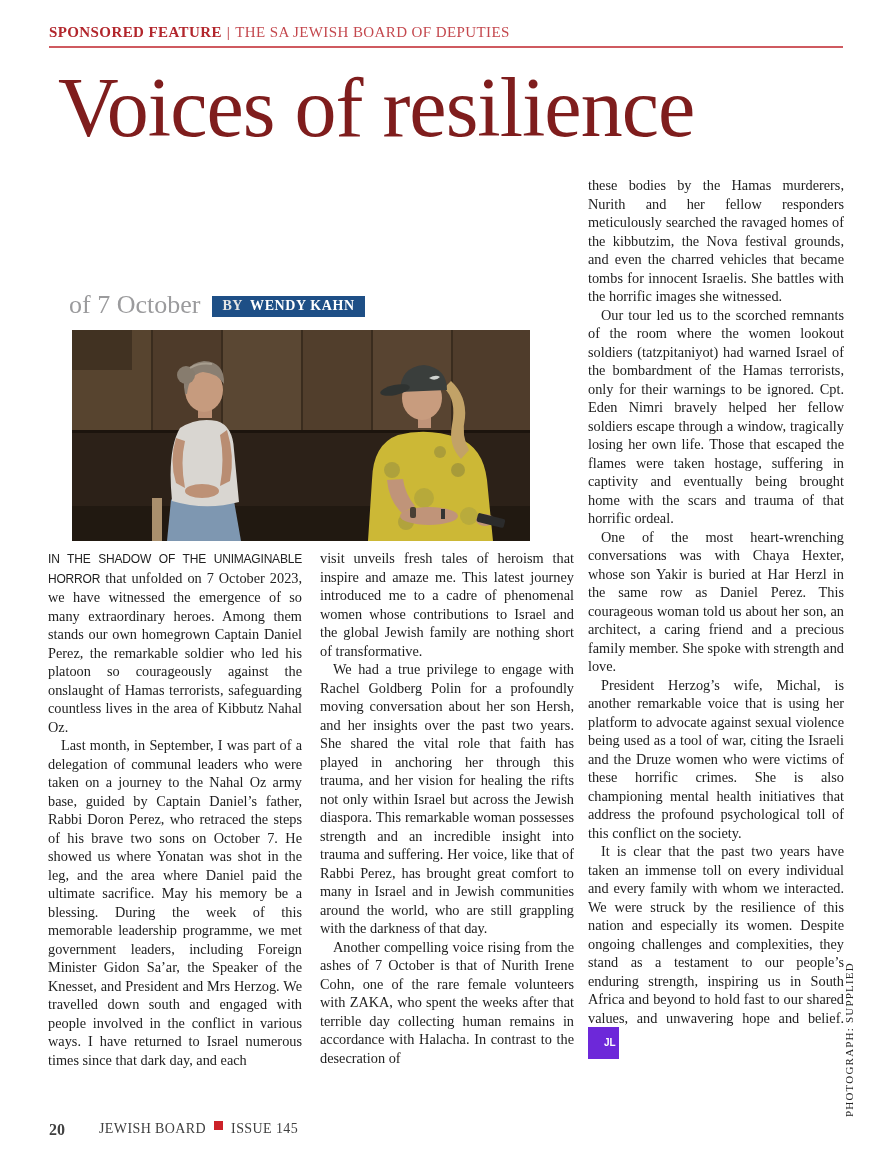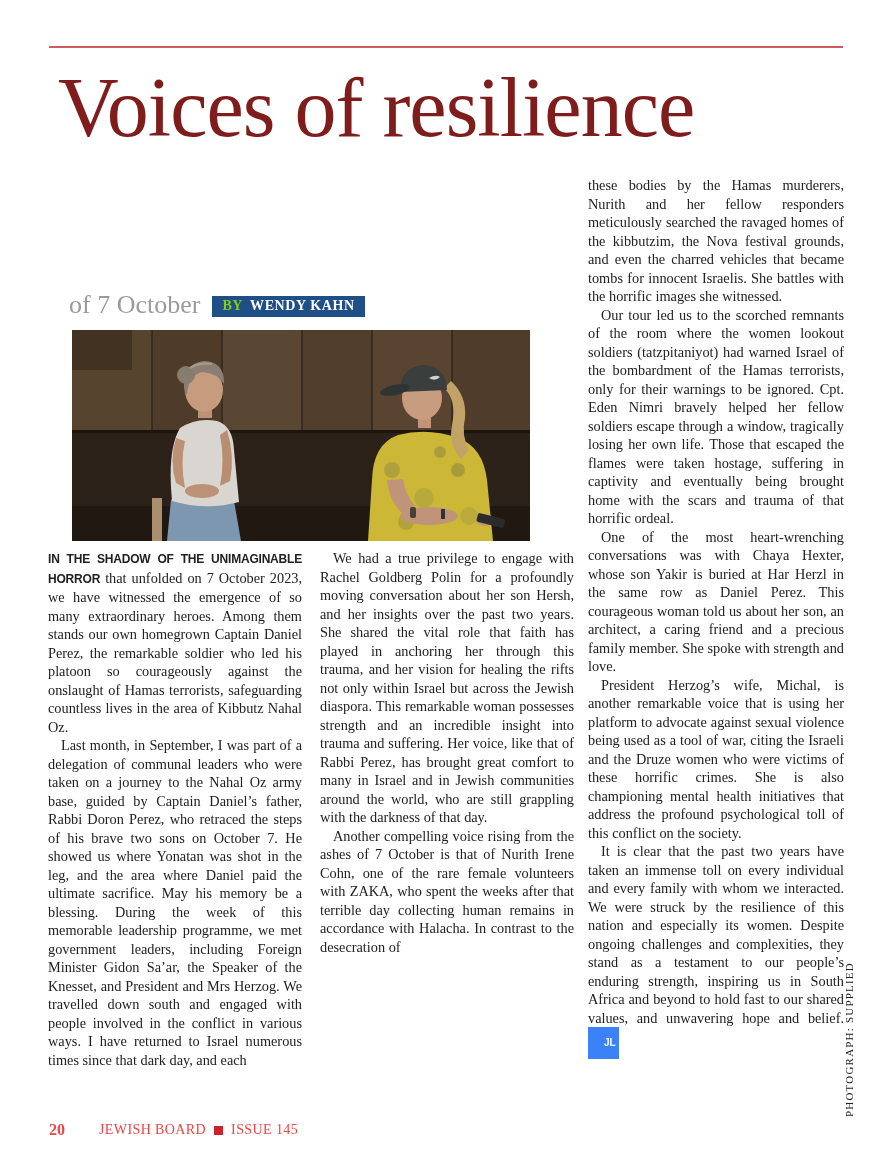--- a/index.html
+++ b/index.html
@@ -18,55 +18,58 @@
   .main-title{position:absolute;left:58px;top:66px;font-size:84px;line-height:1;
               color:#7f1d1d;letter-spacing:-1px;white-space:nowrap;}
   .headline{position:absolute;left:63px;top:172px;font-family:"DejaVu Serif",serif;
             font-weight:700;font-size:56px;line-height:1;color:#1e5185;letter-spacing:5px;}
   .subtitle{position:absolute;left:69px;font-size:26px;color:#9b9b9d;line-height:1;}
   .subtitle.l1{top:255px;}
   .subtitle.l2{top:292px;}
   .byline-badge{display:inline-block;background:#1e4f86;color:#fff;font-weight:700;
                 font-size:14px;padding:3px 10px 4px;letter-spacing:.6px;margin-left:12px;
                 vertical-align:3px;}
-  .byline-by{color:#84cc16;margin-right:7px;}
+  .byline-by{color:#e5e5e5;margin-right:7px;}
 
   
   .photo{position:absolute;left:72px;top:330px;width:458px;height:211px;overflow:hidden;background:#4c3a29;}
 
   
   .col{position:absolute;width:254px;font-size:14.3px;line-height:18.5px;text-align:justify;
        color:#212121;overflow:hidden;}
   .col p{margin:0;}
   .col p.indent{text-indent:13px;}
   #col-left{left:48px;top:549px;height:570px;}
   #col-mid{left:320px;top:549px;height:570px;}
   #col-right{left:588px;top:176px;width:256px;height:950px;}
-  .lead-in{font-family:"Liberation Sans",sans-serif;font-weight:700;font-size:12px;
+  .lead-in{font-family:"Liberation Sans",sans-serif;font-weight:400;font-size:12px;
            letter-spacing:-0.2px;}
-  .endmark{display:inline-block;background:#3b82f6;color:#ffffff;
+  .endmark{display:inline-block;background:#6d28d9;color:#ffffff;
            font-family:"Liberation Sans",sans-serif;font-weight:700;font-size:10px;
            line-height:1.15;padding:10px 3px;letter-spacing:0;vertical-align:1px;}
 
   
   .photo-credit{position:absolute;left:843px;top:925px;height:192px;
                 writing-mode:vertical-rl;transform:rotate(180deg);
                 font-size:11px;letter-spacing:1.2px;color:#222;}
 
   
-  .footer{position:absolute;left:49px;top:1121px;display:flex;align-items:center;
-          font-size:14px;color:#ef4444;letter-spacing:.4px;}
+  .footer{position:absolute;left:49px;top:1121px;display:flex;
+          font-size:14px;color:#404040;letter-spacing:.4px;}
   .page-number{font-weight:700;font-size:16px;margin-right:34px;letter-spacing:0;}
   .footer-square{width:9px;height:9px;background:#cc2229;margin:0 8px;}
 </style>
 </head>
 <body>
 
 <div class="page">
 
+  <div class="kicker">
+    <span class="kicker-bold">SPONSORED FEATURE</span><span class="kicker-divider">|</span><span class="kicker-rest">THE SA JEWISH BOARD OF DEPUTIES</span>
+  </div>
   <div class="kicker-rule"></div>
 
   <div class="main-title">Voices of resilience</div>
   <div class="subtitle l2">
     <span>of 7 October</span><span class="byline-badge"><span class="byline-by">BY</span><span>WENDY KAHN</span></span>
   </div>
 
   <div class="photo">
     <svg width="458" height="211" viewBox="0 0 458 211">
 
@@ -135,20 +138,23 @@
     <p>
       <span class="lead-in">IN THE SHADOW OF THE UNIMAGINABLE HORROR</span>
       <span>that unfolded on 7 October 2023, we have witnessed the emergence of so many extraordinary heroes. Among them stands our own homegrown Captain Daniel Perez, the remarkable soldier who led his platoon so courageously against the onslaught of Hamas terrorists, safeguarding countless lives in the area of Kibbutz Nahal Oz.</span>
     </p>
     <p class="indent">
       <span>Last month, in September, I was part of a delegation of communal leaders who were taken on a journey to the Nahal Oz army base, guided by Captain Daniel’s father, Rabbi Doron Perez, who retraced the steps of his brave two sons on October 7. He showed us where Yonatan was shot in the leg, and the area where Daniel paid the ultimate sacrifice. May his memory be a blessing. During the week of this memorable leadership programme, we met government leaders, including Foreign Minister Gidon Sa’ar, the Speaker of the Knesset, and President and Mrs Herzog. We travelled down south and engaged with people involved in the conflict in various ways. I have returned to Israel numerous times since that dark day, and each</span>
     </p>
   </div>
 
   <div class="col" id="col-mid">
+    <p>
+      <span>visit unveils fresh tales of heroism that inspire and amaze me. This latest journey introduced me to a cadre of phenomenal women whose contributions to Israel and the global Jewish family are nothing short of transformative.</span>
+    </p>
     <p class="indent">
       <span>We had a true privilege to engage with Rachel Goldberg Polin for a profoundly moving conversation about her son Hersh, and her insights over the past two years. She shared the vital role that faith has played in anchoring her through this trauma, and her vision for healing the rifts not only within Israel but across the Jewish diaspora. This remarkable woman possesses strength and an incredible insight into trauma and suffering. Her voice, like that of Rabbi Perez, has brought great comfort to many in Israel and in Jewish communities around the world, who are still grappling with the darkness of that day.</span>
     </p>
     <p class="indent">
       <span>Another compelling voice rising from the ashes of 7 October is that of Nurith Irene Cohn, one of the rare female volunteers with ZAKA, who spent the weeks after that terrible day collecting human remains in accordance with Halacha. In contrast to the desecration of</span>
     </p>
   </div>
 
   <div class="col" id="col-right">
     <p>

